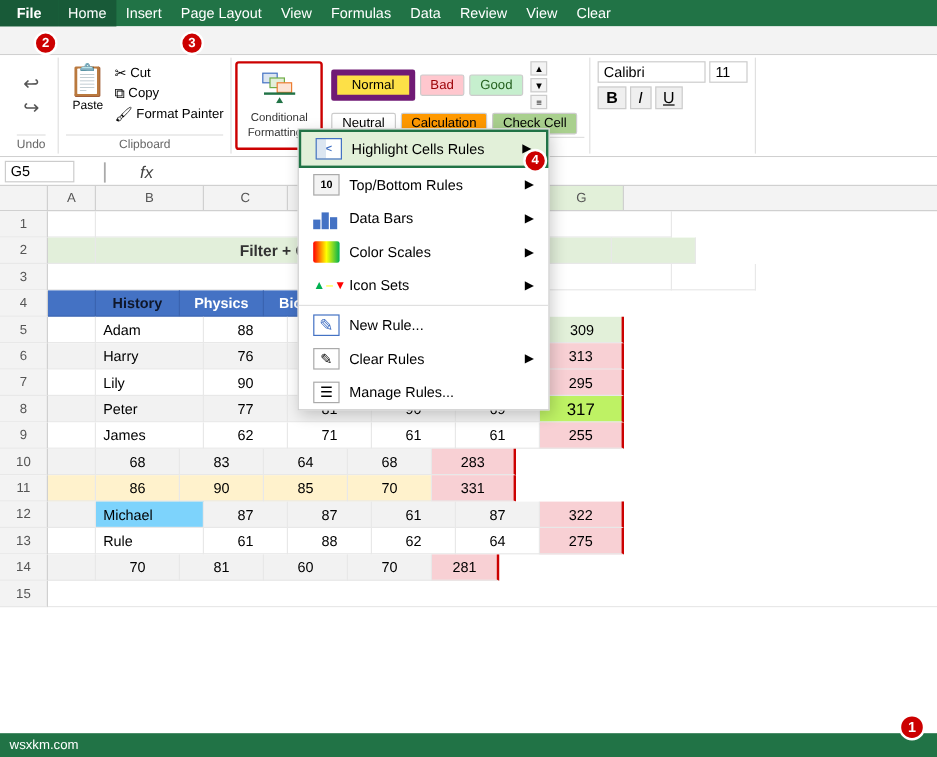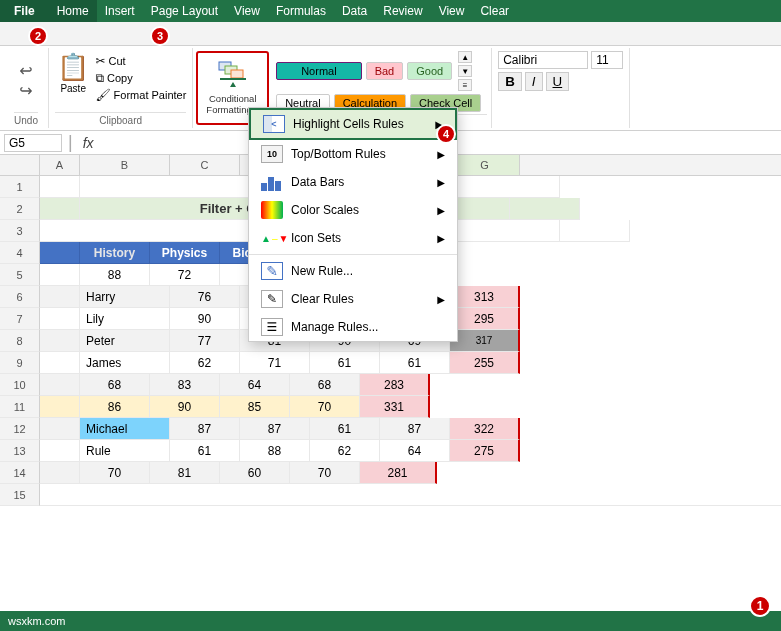--- a/index.html
+++ b/index.html
@@ -13,21 +13,21 @@
     .ribbon-tabs { display: flex; background: #f3f3f3; border-bottom: 1px solid #d0d0d0; height: 24px; }
     .ribbon-content { display: flex; height: 80px; align-items: stretch; padding: 2px 4px; }
 
     
     .ribbon-group { display: flex; flex-direction: column; border-right: 1px solid #e0e0e0; padding: 2px 6px; min-width: 50px; position: relative; }
     .ribbon-group-content { display: flex; align-items: center; flex: 1; gap: 4px; }
     .ribbon-group-label { font-size: 10px; color: #666; text-align: center; padding-top: 2px; border-top: 1px solid #e0e0e0; margin-top: 2px; }
     .undo-btn { width: 28px; height: 18px; display: flex; align-items: center; justify-content: center; cursor: pointer; border: 1px solid transparent; border-radius: 2px; }
 
     
-    .formula-bar { display: flex; align-items: center; border-bottom: 1px solid #d0d0d0; height: 24px; background: #fff; padding: 0 4px; gap: 4px; }
+    .formula-bar { display: flex; align-items: center; border-bottom: 1px solid #d0d0d0; height: 24px; background: #fff; padding: 0 4px; gap: 21px; }
 
     
     .dropdown-overlay { position: absolute; top: 0; left: 0; width: 100%; height: 100%; z-index: 10; pointer-events: none; }
   </style>
 </head>
 <body>
 
 <div style="position:relative; width:781px; height:631px; overflow:hidden;">
 
   <div class="menu-bar">
@@ -89,21 +89,21 @@
           <rect x="2" y="17" width="26" height="2" fill="#217346"></rect>
           <polygon points="15,21 12,26 18,26" fill="#217346"></polygon>
         </svg>
       </div>
       <div style="font-size:9.5px;color:#333;text-align:center;line-height:1.2;">Conditional<br>Formatting ▾</div>
     </div>
 
 
     <div style="display:flex;flex-direction:column;border-right:1px solid #e0e0e0;padding:3px 4px;min-width:220px;">
       <div style="display:flex;gap:4px;align-items:center;margin-bottom:3px;">
-        <div style="padding:2px 24px;font-size:11px;border:1px solid #701a75;border-radius:2px;background:#14b8a6;cursor:pointer;">Normal</div>
+        <div style="padding:2px 12px;font-size:11px;border:5px solid #701a75;border-radius:2px;background:#fde047;cursor:pointer;">Normal</div>
         <div style="padding:2px 8px;font-size:11px;border:1px solid #ccc;border-radius:2px;background:#ffc7ce;color:#9c0006;cursor:pointer;">Bad</div>
         <div style="padding:2px 8px;font-size:11px;border:1px solid #ccc;border-radius:2px;background:#c6efce;color:#276221;cursor:pointer;">Good</div>
         <div style="display:flex;flex-direction:column;justify-content:space-between;height:40px;margin-left:2px;">
           <div style="width:14px;height:12px;border:1px solid #ccc;background:#f3f3f3;display:flex;align-items:center;justify-content:center;font-size:8px;cursor:pointer;">▲</div>
           <div style="width:14px;height:12px;border:1px solid #ccc;background:#f3f3f3;display:flex;align-items:center;justify-content:center;font-size:8px;cursor:pointer;">▼</div>
           <div style="width:14px;height:12px;border:1px solid #ccc;background:#f3f3f3;display:flex;align-items:center;justify-content:center;font-size:8px;cursor:pointer;">≡</div>
         </div>
       </div>
       <div style="display:flex;gap:4px;align-items:center;">
         <div style="padding:2px 8px;font-size:11px;border:1px solid #ccc;border-radius:2px;background:#fff;cursor:pointer;">Neutral</div>
@@ -161,31 +161,32 @@
 
     <div style="display:flex;">
       <div style="width:40px;min-width:40px;border-right:1px solid #d0d0d0;border-bottom:1px solid #e8e8e8;background:#f3f3f3;display:flex;align-items:center;justify-content:center;font-size:11px;color:#555;height:22px;">3</div>
       <div style="width:520px;border-right:1px solid #e8e8e8;border-bottom:1px solid #e8e8e8;height:22px;"></div>
       <div style="width:70px;border-right:1px solid #e8e8e8;border-bottom:1px solid #e8e8e8;height:22px;"></div>
     </div>
 
     <div style="display:flex;">
       <div style="width:40px;min-width:40px;border-right:1px solid #d0d0d0;border-bottom:1px solid #e8e8e8;background:#f3f3f3;display:flex;align-items:center;justify-content:center;font-size:11px;color:#555;height:22px;">4</div>
       <div style="width:40px;border-right:1px solid #3a63b0;border-bottom:1px solid #3a63b0;height:22px;background:#4472c4;"></div>
-      <div style="width:70px;border-right:1px solid #3a63b0;border-bottom:1px solid #3a63b0;height:22px;background:#4472c4;display:flex;align-items:center;justify-content:center;color:#e5e5e5;font-weight:bold;font-size:12px;">History</div>
+      <div style="width:70px;border-right:1px solid #3a63b0;border-bottom:1px solid #3a63b0;height:22px;background:#4472c4;display:flex;align-items:center;justify-content:center;color:#0f172a;font-weight:bold;font-size:12px;">History</div>
       <div style="width:70px;border-right:1px solid #3a63b0;border-bottom:1px solid #3a63b0;height:22px;background:#4472c4;display:flex;align-items:center;justify-content:center;color:#fff;font-weight:bold;font-size:12px;">Physics</div>
       <div style="width:70px;border-right:1px solid #3a63b0;border-bottom:1px solid #3a63b0;height:22px;background:#4472c4;display:flex;align-items:center;justify-content:center;color:#fff;font-weight:bold;font-size:12px;">Biology</div>
       <div style="width:70px;border-right:1px solid #3a63b0;border-bottom:1px solid #3a63b0;height:22px;background:#4472c4;display:flex;align-items:center;justify-content:center;color:#fff;font-weight:bold;font-size:12px;">Math</div>
       <div style="width:70px;border-right:2px solid #c00;border-bottom:2px solid #c00;border-top:2px solid #c00;height:22px;background:#f8d0d4;display:flex;align-items:center;justify-content:center;color:#333;font-weight:bold;font-size:12px;">Total</div>
     </div>
 
     <div id="data-rows">
         <div style="display: flex;">
     <div style="width:40px;min-width:40px;border-right:1px solid #d0d0d0;border-bottom:1px solid #e8e8e8;background:#f3f3f3;display:flex;align-items:center;justify-content:center;font-size:11px;color:#555;height:22px;">5</div>
     <div style="width:40px;border-right:1px solid #e8e8e8;border-bottom:1px solid #e8e8e8;height:22px;background:#fff;"></div>
+    <div style="width:90px;border-right:1px solid #e8e8e8;border-bottom:1px solid #e8e8e8;height:22px;background:#fff;display:flex;align-items:center;padding:0 6px;font-size:12px;">Adam</div>
     <div style="width:70px;border-right:1px solid #e8e8e8;border-bottom:1px solid #e8e8e8;height:22px;background:#fff;display:flex;align-items:center;justify-content:center;font-size:12px;">88</div>
     <div style="width:70px;border-right:1px solid #e8e8e8;border-bottom:1px solid #e8e8e8;height:22px;background:#fff;display:flex;align-items:center;justify-content:center;font-size:12px;">72</div>
     <div style="width:70px;border-right:1px solid #e8e8e8;border-bottom:1px solid #e8e8e8;height:22px;background:#fff;display:flex;align-items:center;justify-content:center;font-size:12px;">71</div>
     <div style="width:70px;border-right:1px solid #e8e8e8;border-bottom:1px solid #e8e8e8;height:22px;background:#fff;display:flex;align-items:center;justify-content:center;font-size:12px;">67</div>
     <div style="width:70px;border-right:2px solid #c00;border-bottom:1px solid #e8e8e8;border-left:2px solid #c00;height:22px;background:#e2f0d9;display:flex;align-items:center;justify-content:center;font-size:12px;">309</div>
   </div>
         <div style="display: flex;">
     <div style="width:40px;min-width:40px;border-right:1px solid #d0d0d0;border-bottom:1px solid #e8e8e8;background:#f3f3f3;display:flex;align-items:center;justify-content:center;font-size:11px;color:#555;height:22px;">6</div>
     <div style="width:40px;border-right:1px solid #e8e8e8;border-bottom:1px solid #e8e8e8;height:22px;background:#f2f2f2;"></div>
     <div style="width:90px;border-right:1px solid #e8e8e8;border-bottom:1px solid #e8e8e8;height:22px;background:#f2f2f2;display:flex;align-items:center;padding:0 6px;font-size:12px;">Harry</div>
@@ -206,21 +207,21 @@
     <div style="width:70px;border-right:2px solid #c00;border-bottom:1px solid #e8e8e8;height:22px;background:#f8d0d4;display:flex;align-items:center;justify-content:center;font-size:12px;">295</div>
   </div>
         <div style="display: flex;">
     <div style="width:40px;min-width:40px;border-right:1px solid #d0d0d0;border-bottom:1px solid #e8e8e8;background:#f3f3f3;display:flex;align-items:center;justify-content:center;font-size:11px;color:#555;height:22px;">8</div>
     <div style="width:40px;border-right:1px solid #e8e8e8;border-bottom:1px solid #e8e8e8;height:22px;background:#f2f2f2;"></div>
     <div style="width:90px;border-right:1px solid #e8e8e8;border-bottom:1px solid #e8e8e8;height:22px;background:#f2f2f2;display:flex;align-items:center;padding:0 6px;font-size:12px;">Peter</div>
     <div style="width:70px;border-right:1px solid #e8e8e8;border-bottom:1px solid #e8e8e8;height:22px;background:#f2f2f2;display:flex;align-items:center;justify-content:center;font-size:12px;">77</div>
     <div style="width:70px;border-right:1px solid #e8e8e8;border-bottom:1px solid #e8e8e8;height:22px;background:#f2f2f2;display:flex;align-items:center;justify-content:center;font-size:12px;">81</div>
     <div style="width:70px;border-right:1px solid #e8e8e8;border-bottom:1px solid #e8e8e8;height:22px;background:#f2f2f2;display:flex;align-items:center;justify-content:center;font-size:12px;">90</div>
     <div style="width:70px;border-right:1px solid #e8e8e8;border-bottom:1px solid #e8e8e8;height:22px;background:#f2f2f2;display:flex;align-items:center;justify-content:center;font-size:12px;">69</div>
-    <div style="width:70px;border-right:2px solid #c00;border-bottom:1px solid #e8e8e8;height:22px;background:#a3a3a3;display:flex;align-items:center;justify-content:center;font-size:10px;">317</div>
+    <div style="width:70px;border-right:2px solid #c00;border-bottom:1px solid #e8e8e8;height:22px;background:#bef264;display:flex;align-items:center;justify-content:center;font-size:14px;">317</div>
   </div>
         <div style="display: flex;">
     <div style="width:40px;min-width:40px;border-right:1px solid #d0d0d0;border-bottom:1px solid #e8e8e8;background:#f3f3f3;display:flex;align-items:center;justify-content:center;font-size:11px;color:#555;height:22px;">9</div>
     <div style="width:40px;border-right:1px solid #e8e8e8;border-bottom:1px solid #e8e8e8;height:22px;background:#fff;"></div>
     <div style="width:90px;border-right:1px solid #e8e8e8;border-bottom:1px solid #e8e8e8;height:22px;background:#fff;display:flex;align-items:center;padding:0 6px;font-size:12px;">James</div>
     <div style="width:70px;border-right:1px solid #e8e8e8;border-bottom:1px solid #e8e8e8;height:22px;background:#fff;display:flex;align-items:center;justify-content:center;font-size:12px;">62</div>
     <div style="width:70px;border-right:1px solid #e8e8e8;border-bottom:1px solid #e8e8e8;height:22px;background:#fff;display:flex;align-items:center;justify-content:center;font-size:12px;">71</div>
     <div style="width:70px;border-right:1px solid #e8e8e8;border-bottom:1px solid #e8e8e8;height:22px;background:#fff;display:flex;align-items:center;justify-content:center;font-size:12px;">61</div>
     <div style="width:70px;border-right:1px solid #e8e8e8;border-bottom:1px solid #e8e8e8;height:22px;background:#fff;display:flex;align-items:center;justify-content:center;font-size:12px;">61</div>
     <div style="width:70px;border-right:2px solid #c00;border-bottom:1px solid #e8e8e8;height:22px;background:#f8d0d4;display:flex;align-items:center;justify-content:center;font-size:12px;">255</div>
@@ -263,21 +264,21 @@
     <div style="width:70px;border-right:1px solid #e8e8e8;border-bottom:1px solid #e8e8e8;height:22px;background:#fff;display:flex;align-items:center;justify-content:center;font-size:12px;">64</div>
     <div style="width:70px;border-right:2px solid #c00;border-bottom:1px solid #e8e8e8;height:22px;background:#f8d0d4;display:flex;align-items:center;justify-content:center;font-size:12px;">275</div>
   </div>
         <div style="display: flex;">
     <div style="width:40px;min-width:40px;border-right:1px solid #d0d0d0;border-bottom:1px solid #e8e8e8;background:#f3f3f3;display:flex;align-items:center;justify-content:center;font-size:11px;color:#555;height:22px;">14</div>
     <div style="width:40px;border-right:1px solid #e8e8e8;border-bottom:1px solid #e8e8e8;height:22px;background:#f2f2f2;"></div>
     <div style="width:70px;border-right:1px solid #e8e8e8;border-bottom:1px solid #e8e8e8;height:22px;background:#f2f2f2;display:flex;align-items:center;justify-content:center;font-size:12px;">70</div>
     <div style="width:70px;border-right:1px solid #e8e8e8;border-bottom:1px solid #e8e8e8;height:22px;background:#f2f2f2;display:flex;align-items:center;justify-content:center;font-size:12px;">81</div>
     <div style="width:70px;border-right:1px solid #e8e8e8;border-bottom:1px solid #e8e8e8;height:22px;background:#f2f2f2;display:flex;align-items:center;justify-content:center;font-size:12px;">60</div>
     <div style="width:70px;border-right:1px solid #e8e8e8;border-bottom:1px solid #e8e8e8;height:22px;background:#f2f2f2;display:flex;align-items:center;justify-content:center;font-size:12px;">70</div>
-    <div style="width:77px;border-right:2px solid #c00;border-bottom:1px solid #e8e8e8;height:22px;background:#f8d0d4;display:flex;align-items:center;justify-content:center;font-size:12px;">281</div>
+    <div style="width:56px;border-right:2px solid #c00;border-bottom:1px solid #e8e8e8;height:22px;background:#f8d0d4;display:flex;align-items:center;justify-content:center;font-size:12px;">281</div>
   </div>
         <div style="display: flex;">
   <div style="width:40px;min-width:40px;border-right:1px solid #d0d0d0;border-bottom:1px solid #e8e8e8;background:#f3f3f3;display:flex;align-items:center;justify-content:center;font-size:11px;color:#555;height:22px;">15</div>
   <div style="flex:1;border-bottom:1px solid #e8e8e8;height:22px;"></div>
 </div>
       </div>
 
   </div>
 
   <div class="dropdown-overlay">

